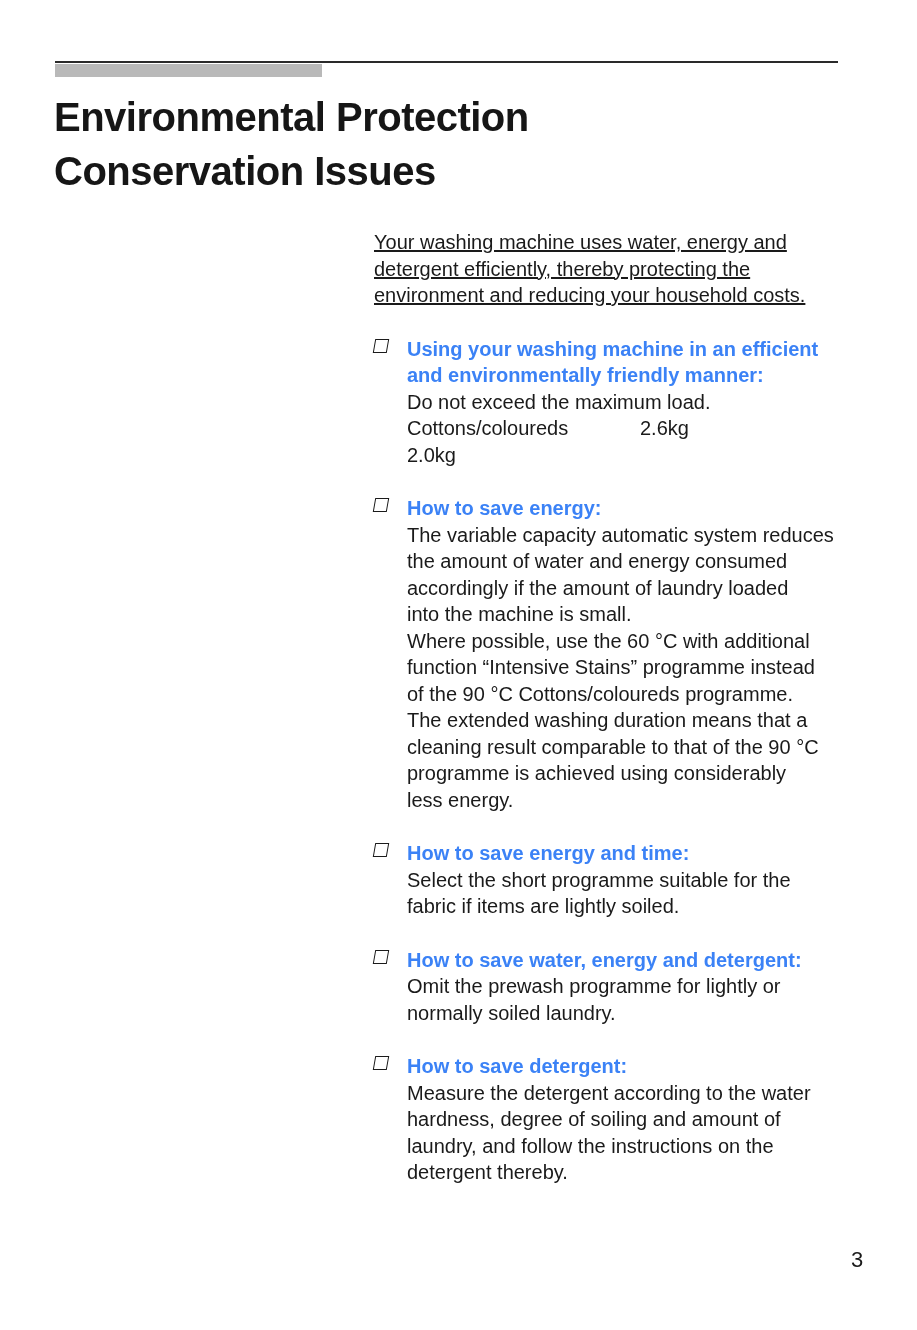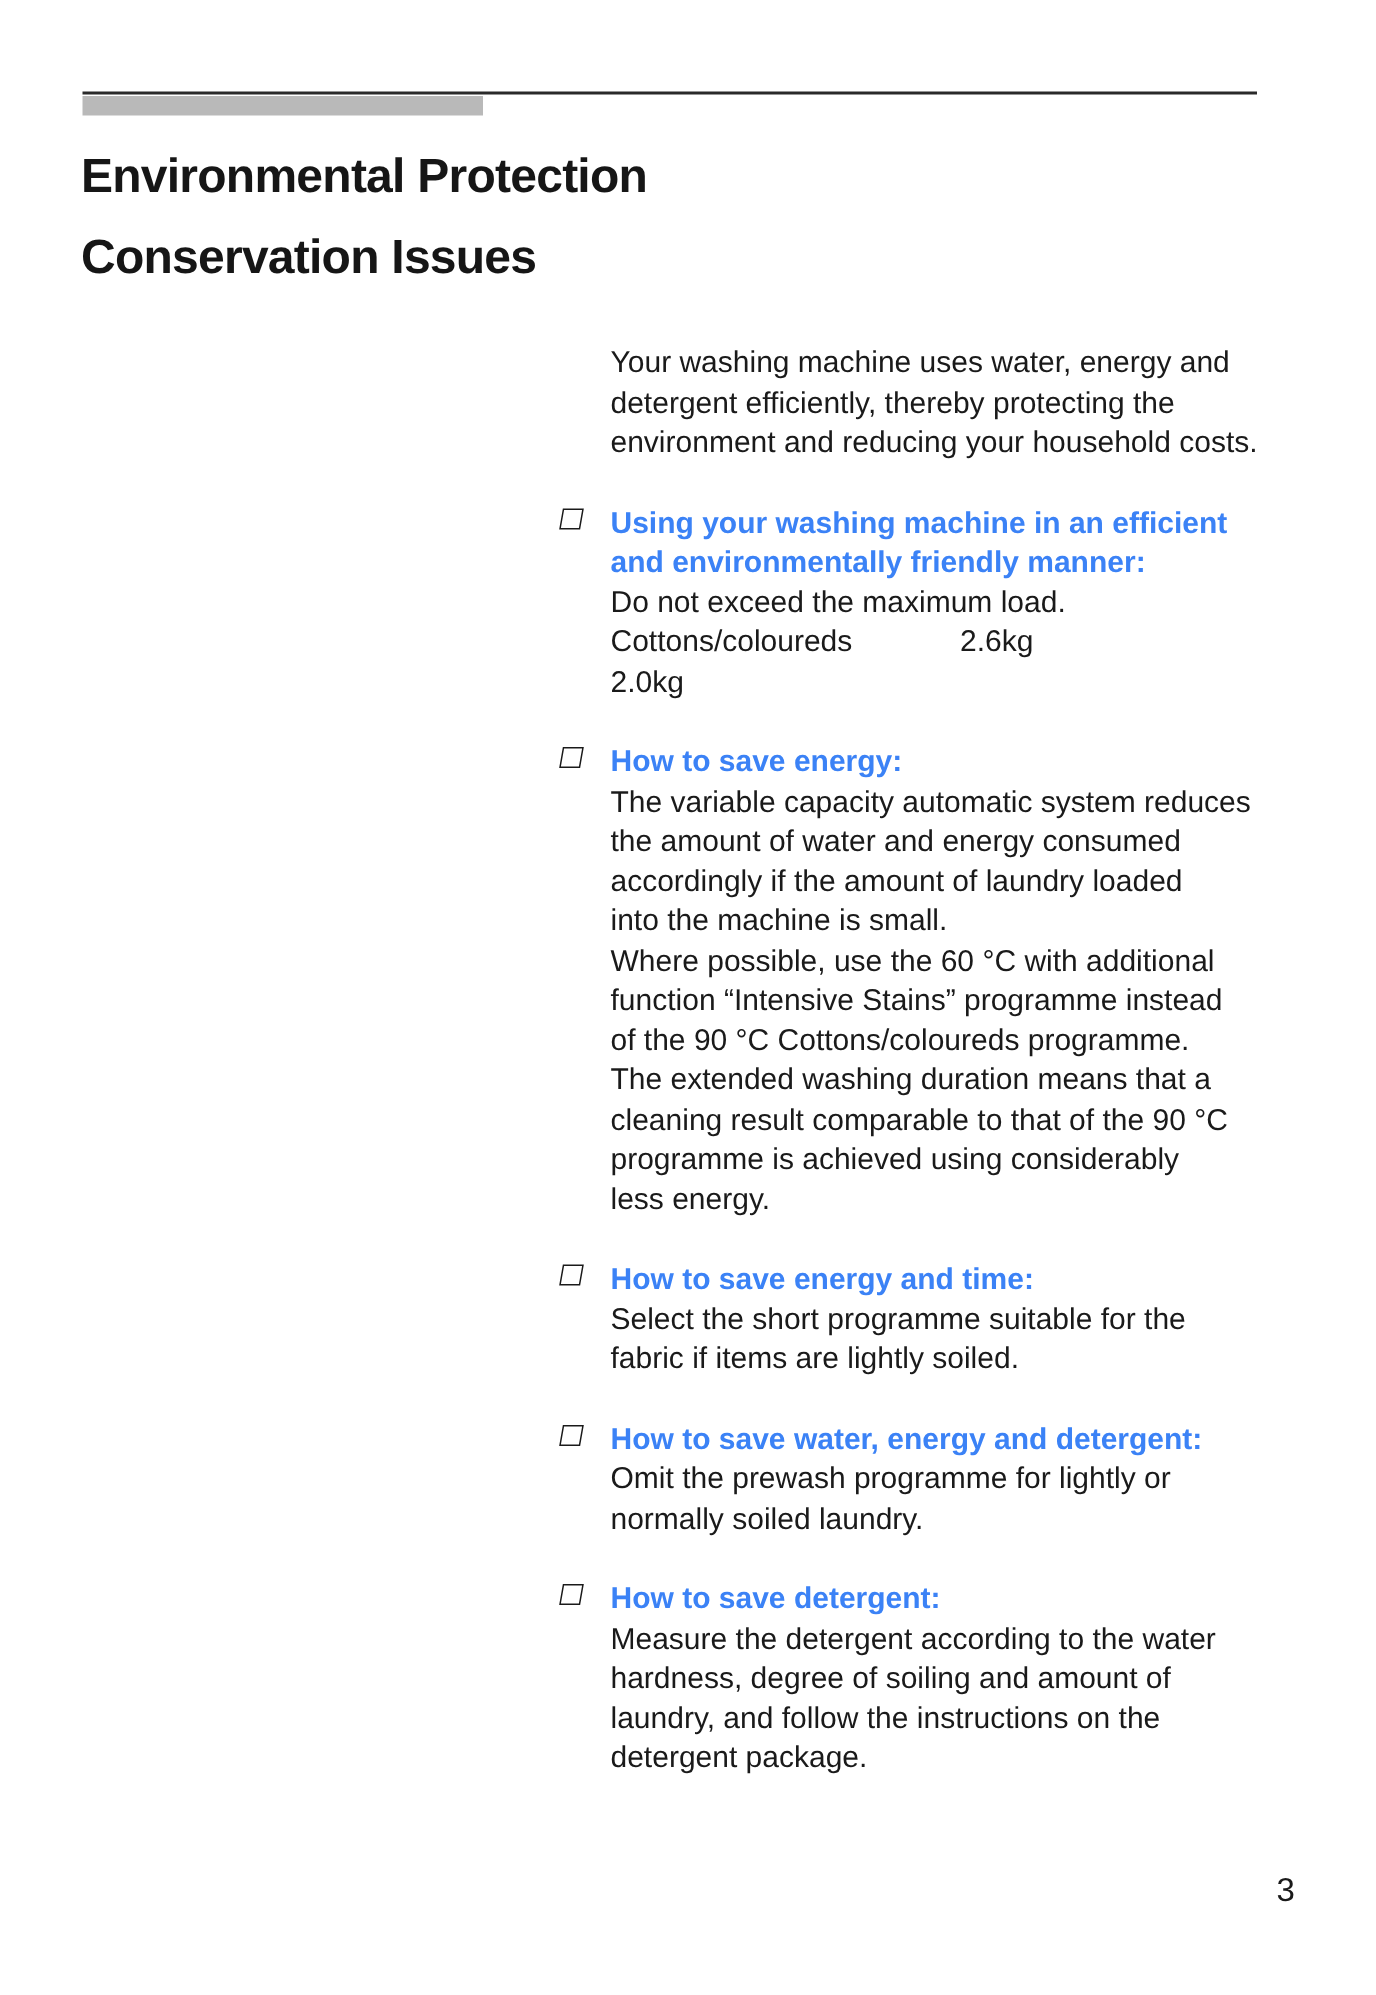--- a/index.html
+++ b/index.html
@@ -28,37 +28,37 @@
     left: 55px;
     top: 64px;
     width: 267px;
     height: 13px;
     background: #b9b9b9;
   }
   .page-title {
     position: absolute;
     left: 54px;
     top: 90px;
-    font-size: 32px;
+    font-size: 40px;
     font-weight: bold;
     line-height: 54px;
     letter-spacing: -0.5px;
     color: #161616;
   }
   .content {
     position: absolute;
     left: 374px;
     top: 229px;
     width: 505px;
     font-size: 20px;
     line-height: 26.5px;
   }
   .intro {
-    margin-left: 33px;
     white-space: pre-line;
+    text-decoration: underline;
   }
   .section {
     position: relative;
     padding-left: 33px;
     margin-top: 27px;
   }
   .bullet {
     position: absolute;
     left: 0;
     top: 3px;
@@ -150,18 +150,18 @@
     <div class="body-text">Omit the prewash programme for lightly or
 normally soiled laundry.</div>
   </div>
 
   <div class="section">
     <span class="bullet"></span>
     <div class="heading">How to save detergent:</div>
     <div class="body-text">Measure the detergent according to the water
 hardness, degree of soiling and amount of
 laundry, and follow the instructions on the
-detergent package.</div>
+detergent thereby.</div>
   </div>
 
 </div>
 
 <div class="page-number">3</div>
 
 </body></html>

